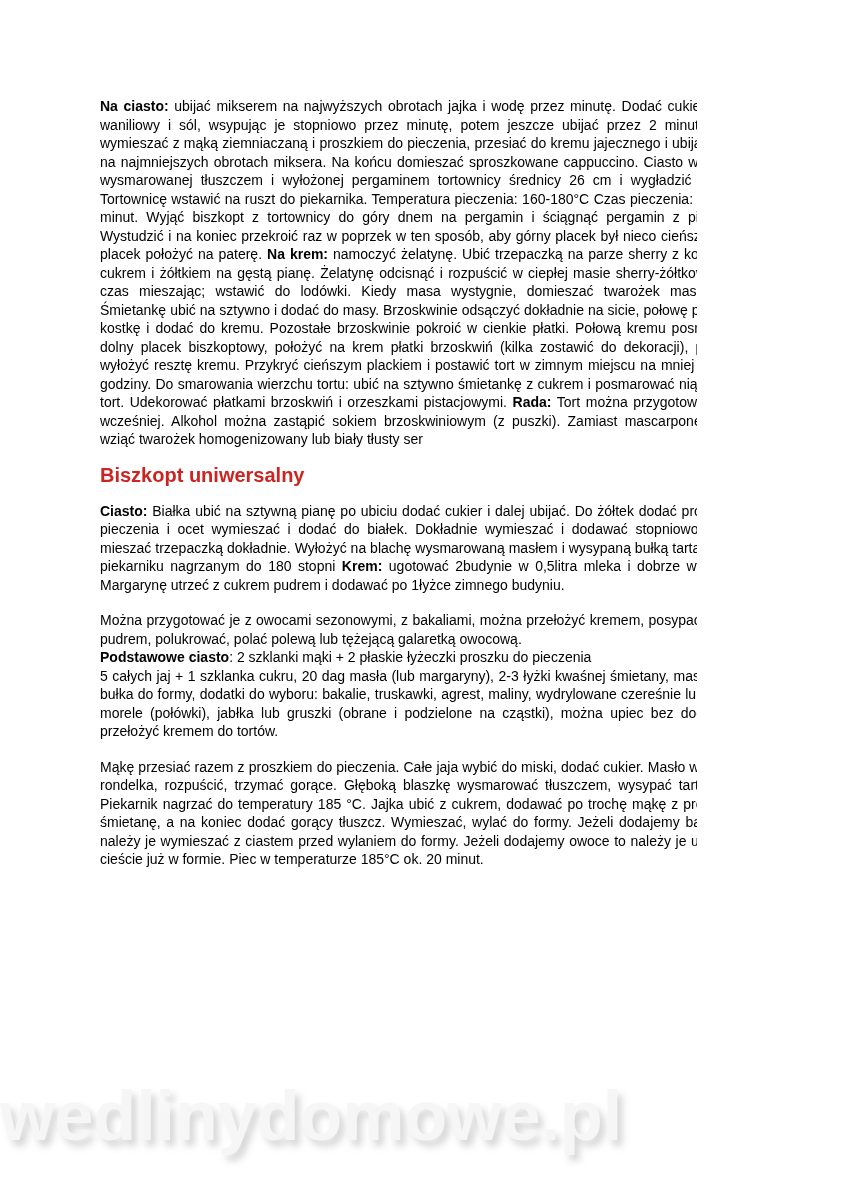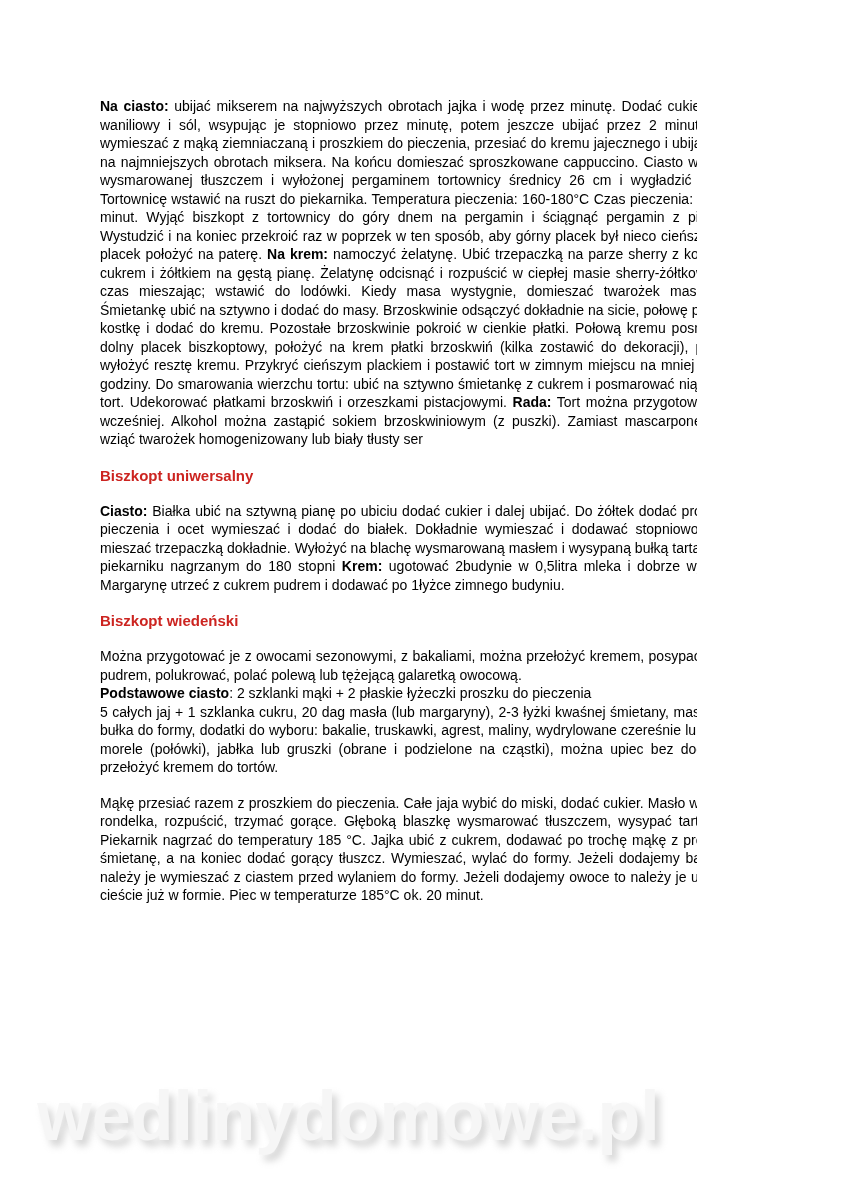--- a/index.html
+++ b/index.html
@@ -26,48 +26,47 @@
     font-size: 14px;
     line-height: 18.5px;
     text-align: justify;
     margin: 0 0 17px 0;
     color: var(--text-color, #000);
   }
   .para b {
     font-weight: bold;
   }
   .heading {
-    font-size: 15px;
+    font-size: 20px;
     line-height: 19px;
     font-weight: bold;
     margin: 0 0 17px 0;
     color: var(--heading-color, #cc2420);
   }
   .watermark {
     position: absolute;
     left: 0;
     right: 0;
     top: 1076px;
-    text-align: center;
+    text-align: left;
     font-size: 70px;
     font-weight: bold;
     letter-spacing: 0px;
     white-space: nowrap;
     color: var(--watermark-color, #f6f6f6);
     text-shadow: 5px 6px 7px rgba(165,165,165,0.45), -1px -1px 1px #ffffff;
     user-select: none;
     pointer-events: none;
   }
 </style>
 </head>
 <body style="background: rgb(255, 255, 255);">
 
 <div class="page">
   <div class="content">
       <p class="para"><b>Na ciasto:</b><span> ubijać mikserem na najwyższych obrotach jajka i wodę przez minutę. Dodać cukier, cukier waniliowy i sól, wsypując je stopniowo przez minutę, potem jeszcze ubijać przez 2 minuty. Mąkę wymieszać z mąką ziemniaczaną i proszkiem do pieczenia, przesiać do kremu jajecznego i ubijać krótko na najmniejszych obrotach miksera. Na końcu domieszać sproszkowane cappuccino. Ciasto włożyć do wysmarowanej tłuszczem i wyłożonej pergaminem tortownicy średnicy 26 cm i wygładzić wierzch. Tortownicę wstawić na ruszt do piekarnika. Temperatura pieczenia: 160-180°C Czas pieczenia: około 25 minut. Wyjąć biszkopt z tortownicy do góry dnem na pergamin i ściągnąć pergamin z pieczenia. Wystudzić i na koniec przekroić raz w poprzek w ten sposób, aby górny placek był nieco cieńszy. Dolny placek położyć na paterę. </span><b>Na krem:</b><span> namoczyć żelatynę. Ubić trzepaczką na parze sherry z koniakiem, cukrem i żółtkiem na gęstą pianę. Żelatynę odcisnąć i rozpuścić w ciepłej masie sherry-żółtkowej, cały czas mieszając; wstawić do lodówki. Kiedy masa wystygnie, domieszać twarożek mascarpone. Śmietankę ubić na sztywno i dodać do masy. Brzoskwinie odsączyć dokładnie na sicie, połowę pokroić w kostkę i dodać do kremu. Pozostałe brzoskwinie pokroić w cienkie płatki. Połową kremu posmarować dolny placek biszkoptowy, położyć na krem płatki brzoskwiń (kilka zostawić do dekoracji), po czym wyłożyć resztę kremu. Przykryć cieńszym plackiem i postawić tort w zimnym miejscu na mniej więcej 3 godziny. Do smarowania wierzchu tortu: ubić na sztywno śmietankę z cukrem i posmarować nią naokoło tort. Udekorować płatkami brzoskwiń i orzeszkami pistacjowymi. </span><b>Rada:</b><span> Tort można przygotować dzień wcześniej. Alkohol można zastąpić sokiem brzoskwiniowym (z puszki). Zamiast mascarpone można wziąć twarożek homogenizowany lub biały tłusty ser</span></p>
       <h2 class="heading">Biszkopt uniwersalny</h2>
       <p class="para"><b>Ciasto:</b><span> Białka ubić na sztywną pianę po ubiciu dodać cukier i dalej ubijać. Do żółtek dodać proszek do pieczenia i ocet wymieszać i dodać do białek. Dokładnie wymieszać i dodawać stopniowo mąkę i mieszać trzepaczką dokładnie. Wyłożyć na blachę wysmarowaną masłem i wysypaną bułką tartą i piec w piekarniku nagrzanym do 180 stopni </span><b>Krem:</b><span> ugotować 2budynie w 0,5litra mleka i dobrze wystudzić. Margarynę utrzeć z cukrem pudrem i dodawać po 1łyżce zimnego budyniu.</span></p>
-      <h2 class="heading">Biszkopt wiedeński</h2>
       <p class="para"><span>Można przygotować je z owocami sezonowymi, z bakaliami, można przełożyć kremem, posypać cukrem pudrem, polukrować, polać polewą lub tężejącą galaretką owocową.</span><br><b>Podstawowe ciasto</b><span>: 2 szklanki mąki + 2 płaskie łyżeczki proszku do pieczenia</span><br><span>5 całych jaj + 1 szklanka cukru, 20 dag masła (lub margaryny), 2-3 łyżki kwaśnej śmietany, masło i tarta bułka do formy, dodatki do wyboru: bakalie, truskawki, agrest, maliny, wydrylowane czereśnie lub wiśnie, morele (połówki), jabłka lub gruszki (obrane i podzielone na cząstki), można upiec bez dodatków i przełożyć kremem do tortów.</span></p>
       <p class="para"><span>Mąkę przesiać razem z proszkiem do pieczenia. Całe jaja wybić do miski, dodać cukier. Masło włożyć do rondelka, rozpuścić, trzymać gorące. Głęboką blaszkę wysmarować tłuszczem, wysypać tartą bułką. Piekarnik nagrzać do temperatury 185 °C. Jajka ubić z cukrem, dodawać po trochę mąkę z proszkiem, śmietanę, a na koniec dodać gorący tłuszcz. Wymieszać, wylać do formy. Jeżeli dodajemy bakalie, to należy je wymieszać z ciastem przed wylaniem do formy. Jeżeli dodajemy owoce to należy je ułożyć na cieście już w formie. Piec w temperaturze 185°C ok. 20 minut.</span></p>
     </div>
   <div class="watermark">wedlinydomowe.pl</div>
 </div>
 
 </body></html>

